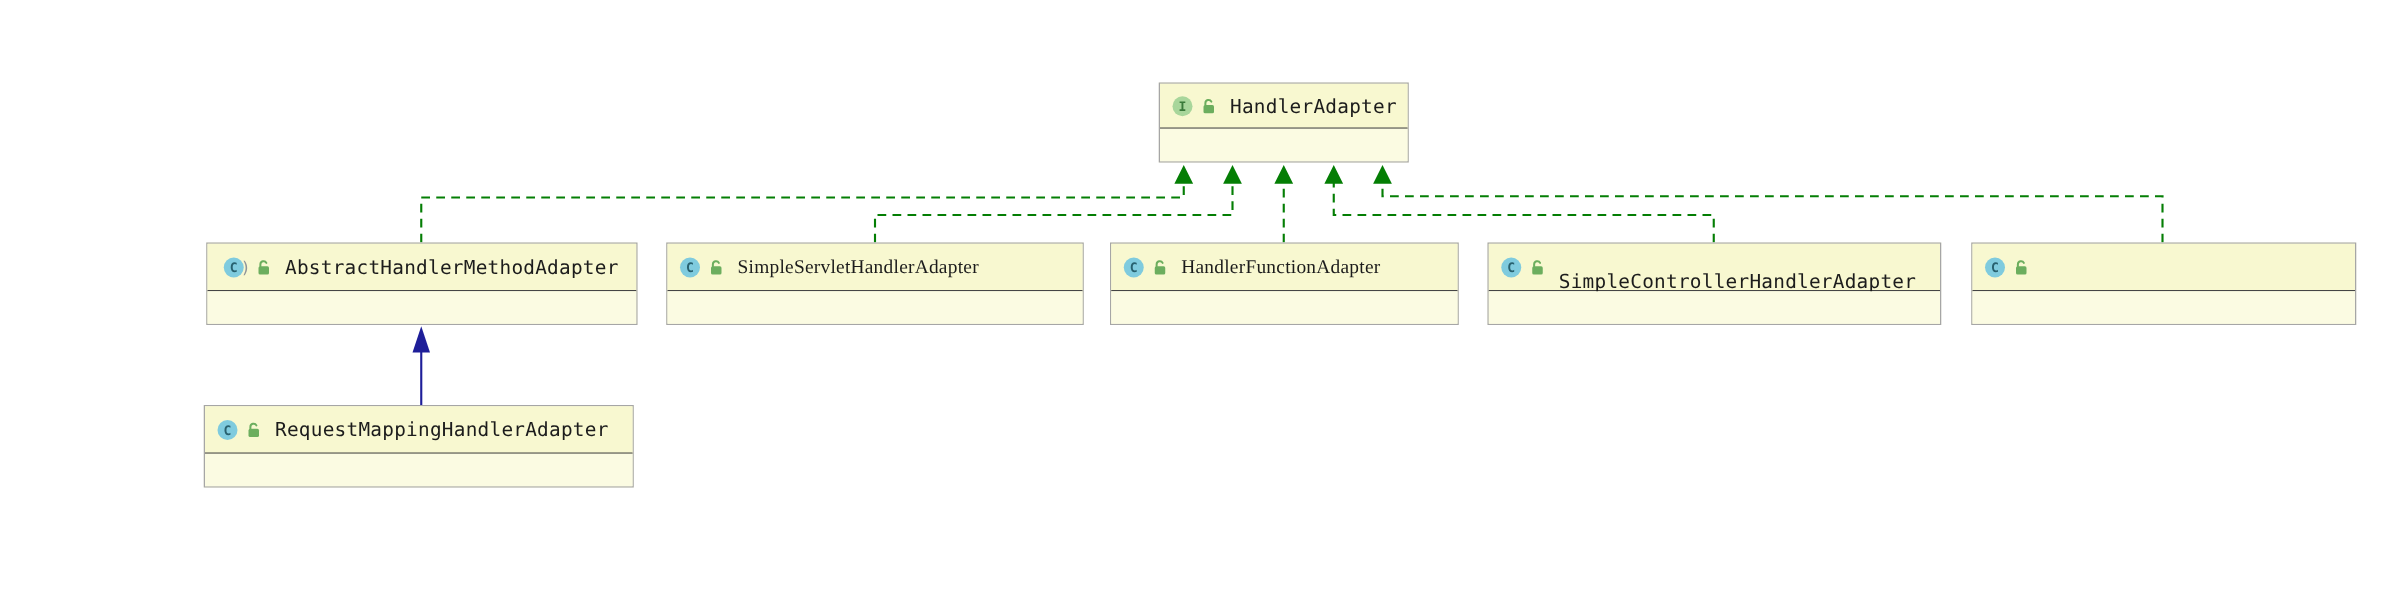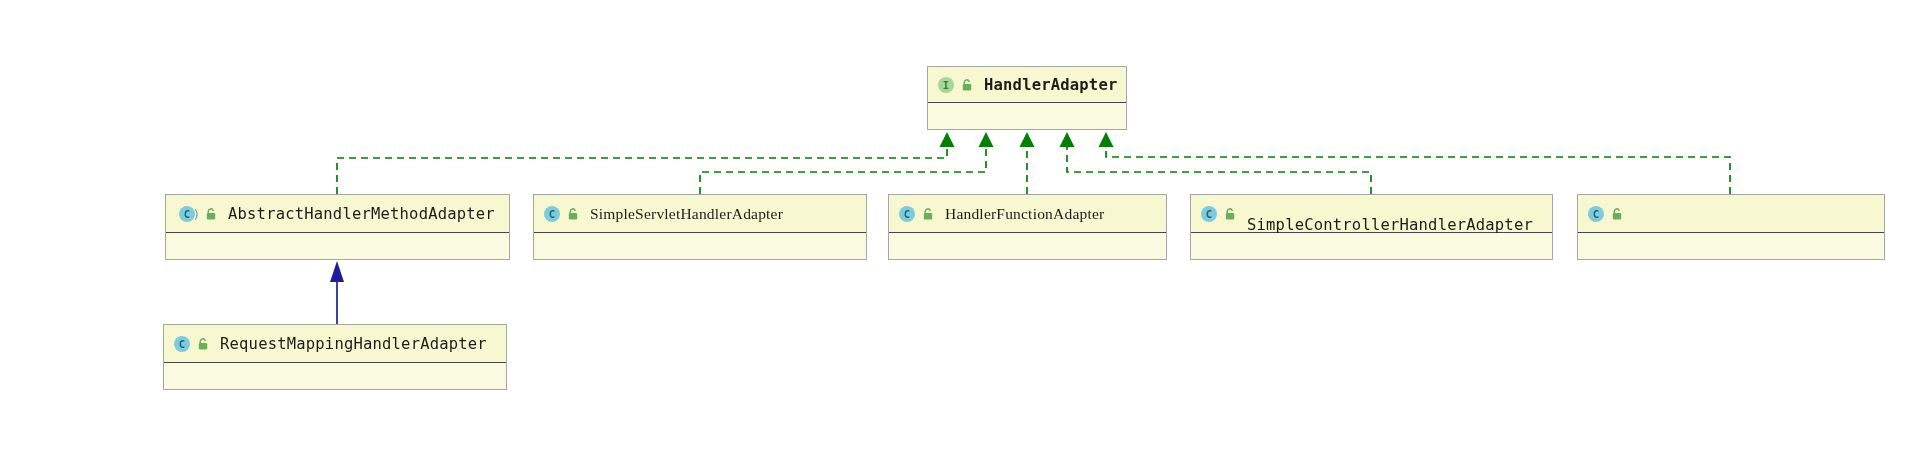--- a/index.html
+++ b/index.html
@@ -85,21 +85,21 @@
             <circle cx="9" cy="9" r="8" fill="#a8d69b"></circle>
             <text x="9" y="12.8" font-size="10.5" font-weight="bold" fill="#3a7a3a" text-anchor="middle" font-family="DejaVu Sans Mono, monospace">I</text>
           </svg>
         </span>
         <span class="icon">
           <svg width="13" height="14" viewBox="0 0 13 14" xmlns="http://www.w3.org/2000/svg">
             <rect x="2.8" y="6" width="8.4" height="6.6" rx="1.3" fill="#6cae5e"></rect>
             <path d="M4.3 6 V4.5 A2.55 2.55 0 0 1 9.1 3.3" fill="none" stroke="#6cae5e" stroke-width="1.6" stroke-linecap="round"></path>
           </svg>
         </span>
-        <span class="uml-label" style="color: rgb(28, 28, 28); font-weight: bold;">HandlerAdapter</span>
+        <span class="uml-label" style="color: rgb(28, 28, 28);">HandlerAdapter</span>
       </div>
       <div class="uml-body" style="background: rgb(251, 251, 226);"></div>
     </div>
     <div class="uml-node" style="left: 165px; top: 194px; width: 345px; height: 66px; border-color: rgb(166, 166, 166);">
       <div class="uml-header" style="height: 38px; background: rgb(248, 248, 208); border-bottom-color: rgb(69, 69, 69);">
         <span class="icon">
           <svg width="24" height="18" viewBox="0 0 24 18" xmlns="http://www.w3.org/2000/svg">
             <text x="2.5" y="13.5" font-size="13" fill="#8e9499" font-family="DejaVu Sans Mono, monospace">(</text>
             <text x="17.5" y="13.5" font-size="13" fill="#8e9499" font-family="DejaVu Sans Mono, monospace">)</text>
             <circle cx="12" cy="9" r="8" fill="#7fcbde"></circle>

